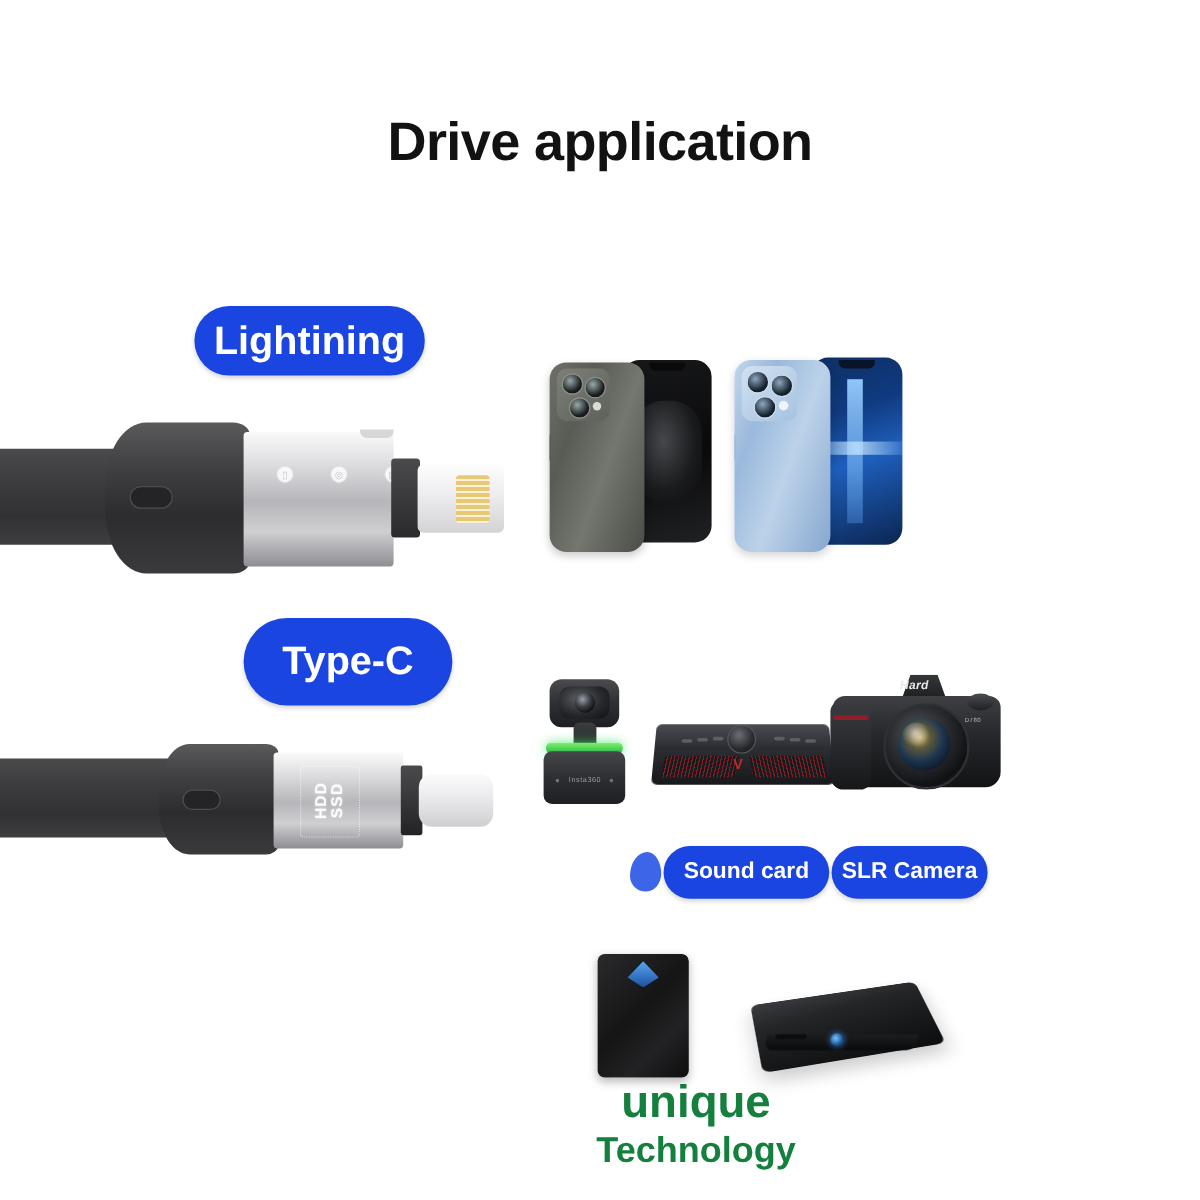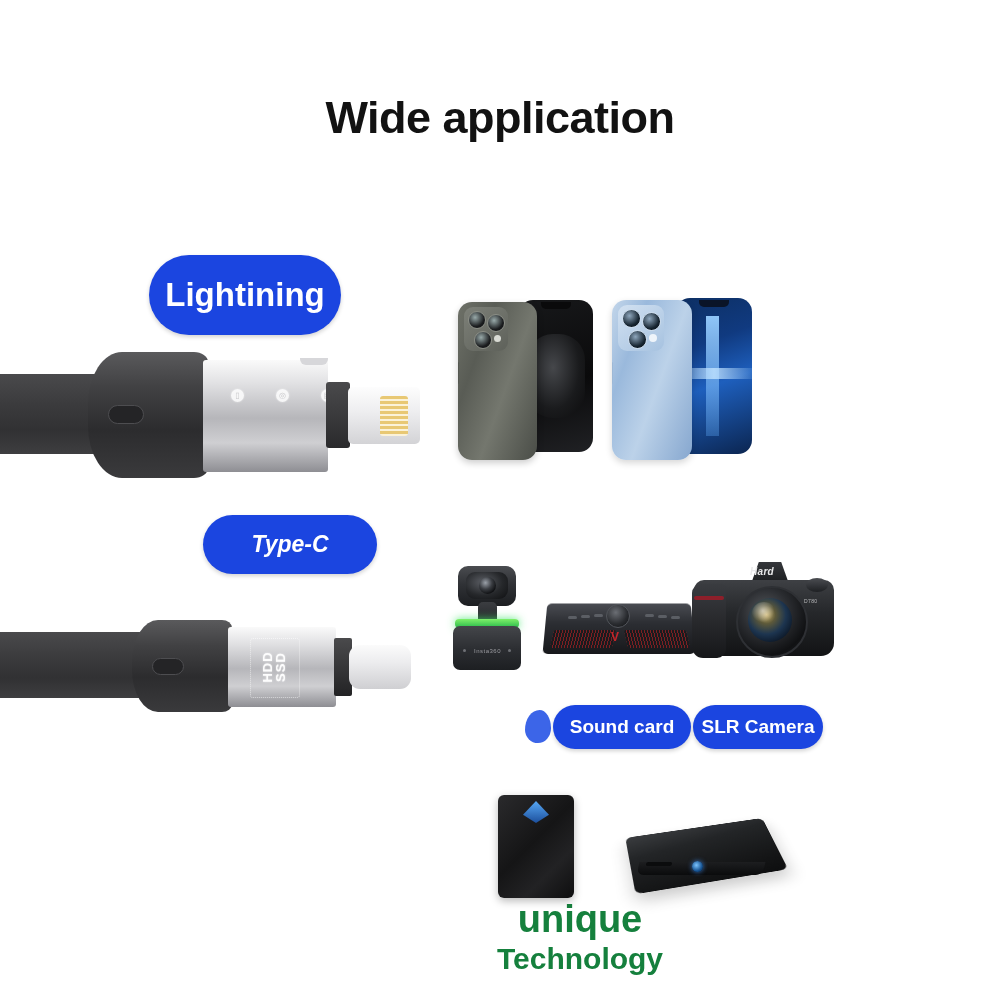--- a/index.html
+++ b/index.html
@@ -25,22 +25,22 @@
     background:#1b45e0;
     color:#ffffff;
     border-radius:999px;
     display:flex;align-items:center;justify-content:center;
     font-weight:bold;
     text-align:center;
     box-shadow:0 2px 4px rgba(0,0,0,.18);
     line-height:1.12;
     box-sizing:border-box;
   }
-  #pill-lightning{left:149px;top:255px;width:192px;height:80px;font-size:33px;}
-  #pill-typec{left:203px;top:515px;width:174px;height:59px;font-size:23px;font-style:italic;}
+  #pill-lightning{left:162px;top:255px;width:192px;height:58px;font-size:33px;}
+  #pill-typec{left:203px;top:515px;width:174px;height:73px;font-size:33px;}
   #pill-iphone{left:455px;top:237px;width:262px;height:49px;font-size:19px;}
   #pill-soundcard{left:553px;top:705px;width:138px;height:44px;font-size:19px;}
   #pill-slr{left:693px;top:705px;width:130px;height:44px;font-size:19px;}
   #pill-hdd{left:637px;top:922px;width:124px;height:44px;font-size:13px;flex-direction:column;letter-spacing:.4px;}
   .pill-blob{
     position:absolute;left:525px;top:710px;width:26px;height:33px;
     background:#2b58e6;border-radius:56% 44% 50% 50% / 60% 55% 45% 40%;
     opacity:.92;
   }
 
@@ -267,21 +267,21 @@
     text-align:center;
     line-height:1.15;
     user-select:none;
   }
 </style>
 </head>
 <body>
 
 <div class="stage">
 
-  <div class="title">Wide application</div>
+  <div class="title">Drive application</div>
 
   <div class="connector">
     <div class="cable-flat" style="left:-10px;top:374px;width:135px;height:80px;"></div>
     <div class="grip" style="left:88px;top:352px;width:120px;height:126px;border-radius:34px 14px 14px 34px / 52px 10px 10px 52px;"></div>
     <div class="grip-oval" style="left:108px;top:405px;width:34px;height:17px;"></div>
 
     <div class="barrel" style="left:203px;top:360px;width:125px;height:112px;border-radius:3px;"></div>
     <div class="barrel-top-notch" style="left:300px;top:358px;width:28px;height:7px;"></div>
 
     <div class="etch-row" style="left:231px;top:389px;">

